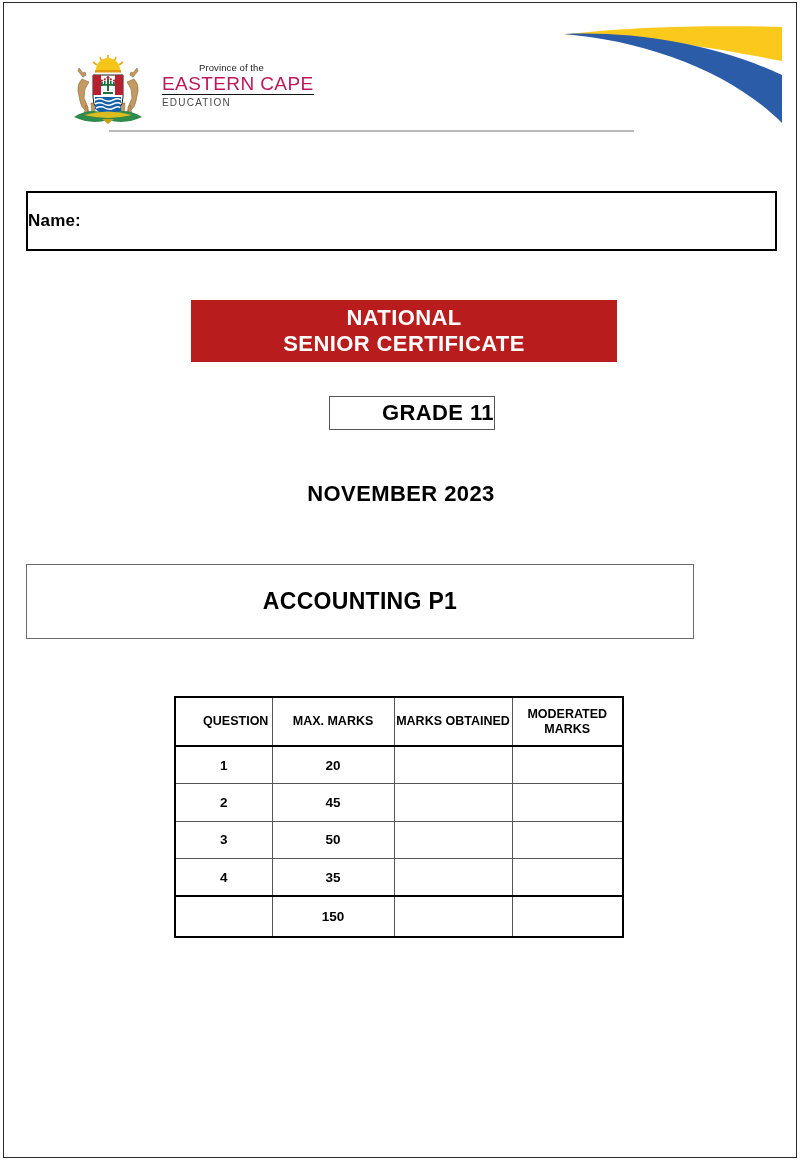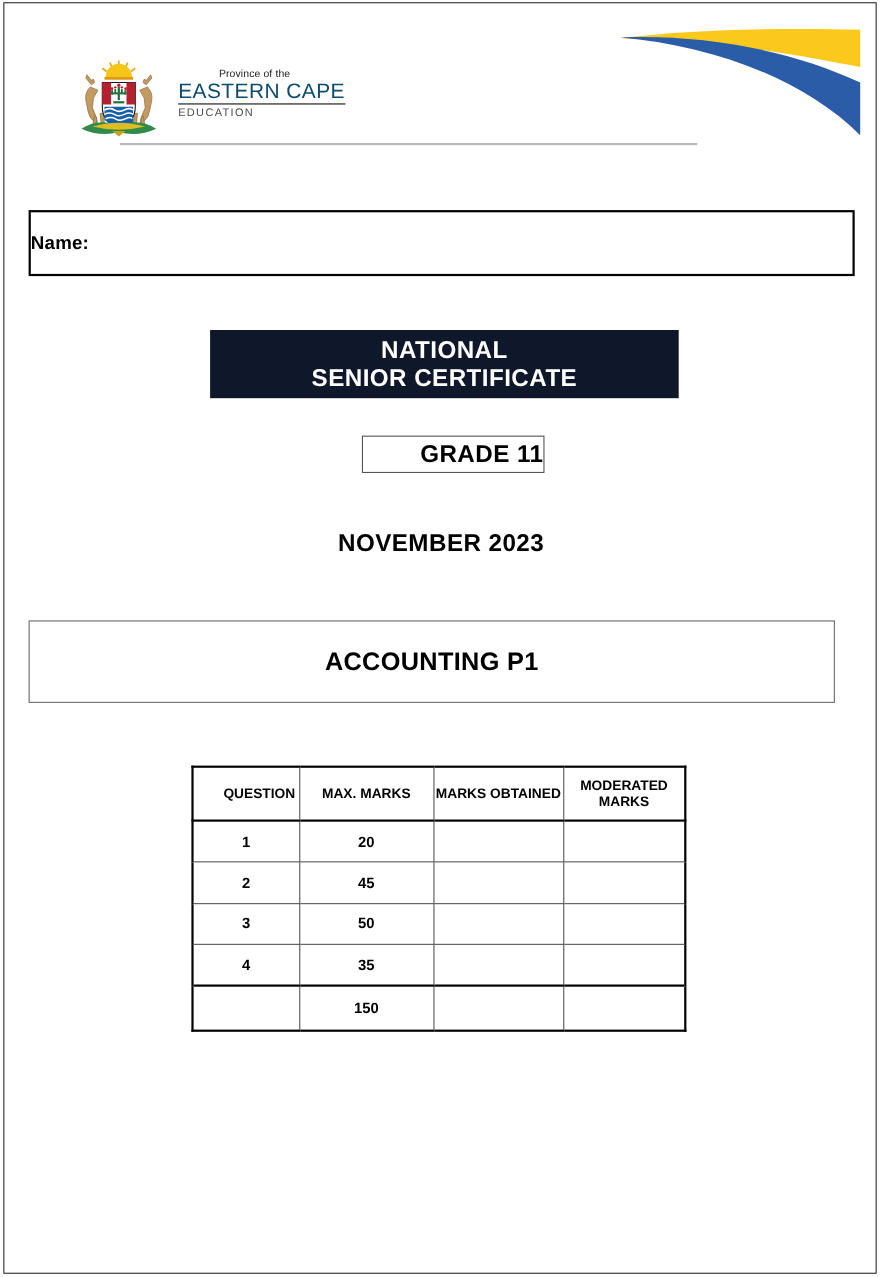--- a/index.html
+++ b/index.html
@@ -42,21 +42,21 @@
   .logo-prov {
     font-size: 9.5px;
     color: #1c1c1c;
     letter-spacing: .1px;
     margin-bottom: 1px;
     padding-left: 37px;
   }
   .logo-ec {
     font-size: 19px;
     letter-spacing: .4px;
-    color: #0c4a6e;
+    color: #be185d;
     border-bottom: 1.4px solid #101010;
     padding-bottom: 1px;
     display: inline-block;
   }
   .logo-edu {
     font-size: 10px;
     color: #4a4a4a;
     letter-spacing: 1.2px;
     margin-top: 3px;
   }
@@ -85,21 +85,21 @@
     font-size: 17px;
     font-weight: bold;
     letter-spacing: .2px;
   }
 
   
   .banner {
     position: absolute;
     left: 187px; top: 297px;
     width: 426px; height: 62px;
-    background: #0f172a;
+    background: #b91c1c;
     color: #fff;
     display: flex;
     flex-direction: column;
     align-items: center;
     justify-content: center;
     line-height: 1.16;
   }
   .banner-line {
     font-size: 22px;
     font-weight: bold;
@@ -129,21 +129,21 @@
     text-align: center;
     font-size: 22px;
     font-weight: bold;
     letter-spacing: .4px;
   }
 
   
   .subject-box {
     position: absolute;
     left: 22px; top: 561px;
-    width: 733px; height: 75px;
+    width: 668px; height: 75px;
     border: 1.5px solid #6a6a6a;
     display: flex;
     flex-direction: column;
     align-items: center;
     justify-content: center;
     line-height: 1.2;
   }
   .subject-line {
     font-size: 23px;
     font-weight: bold;

